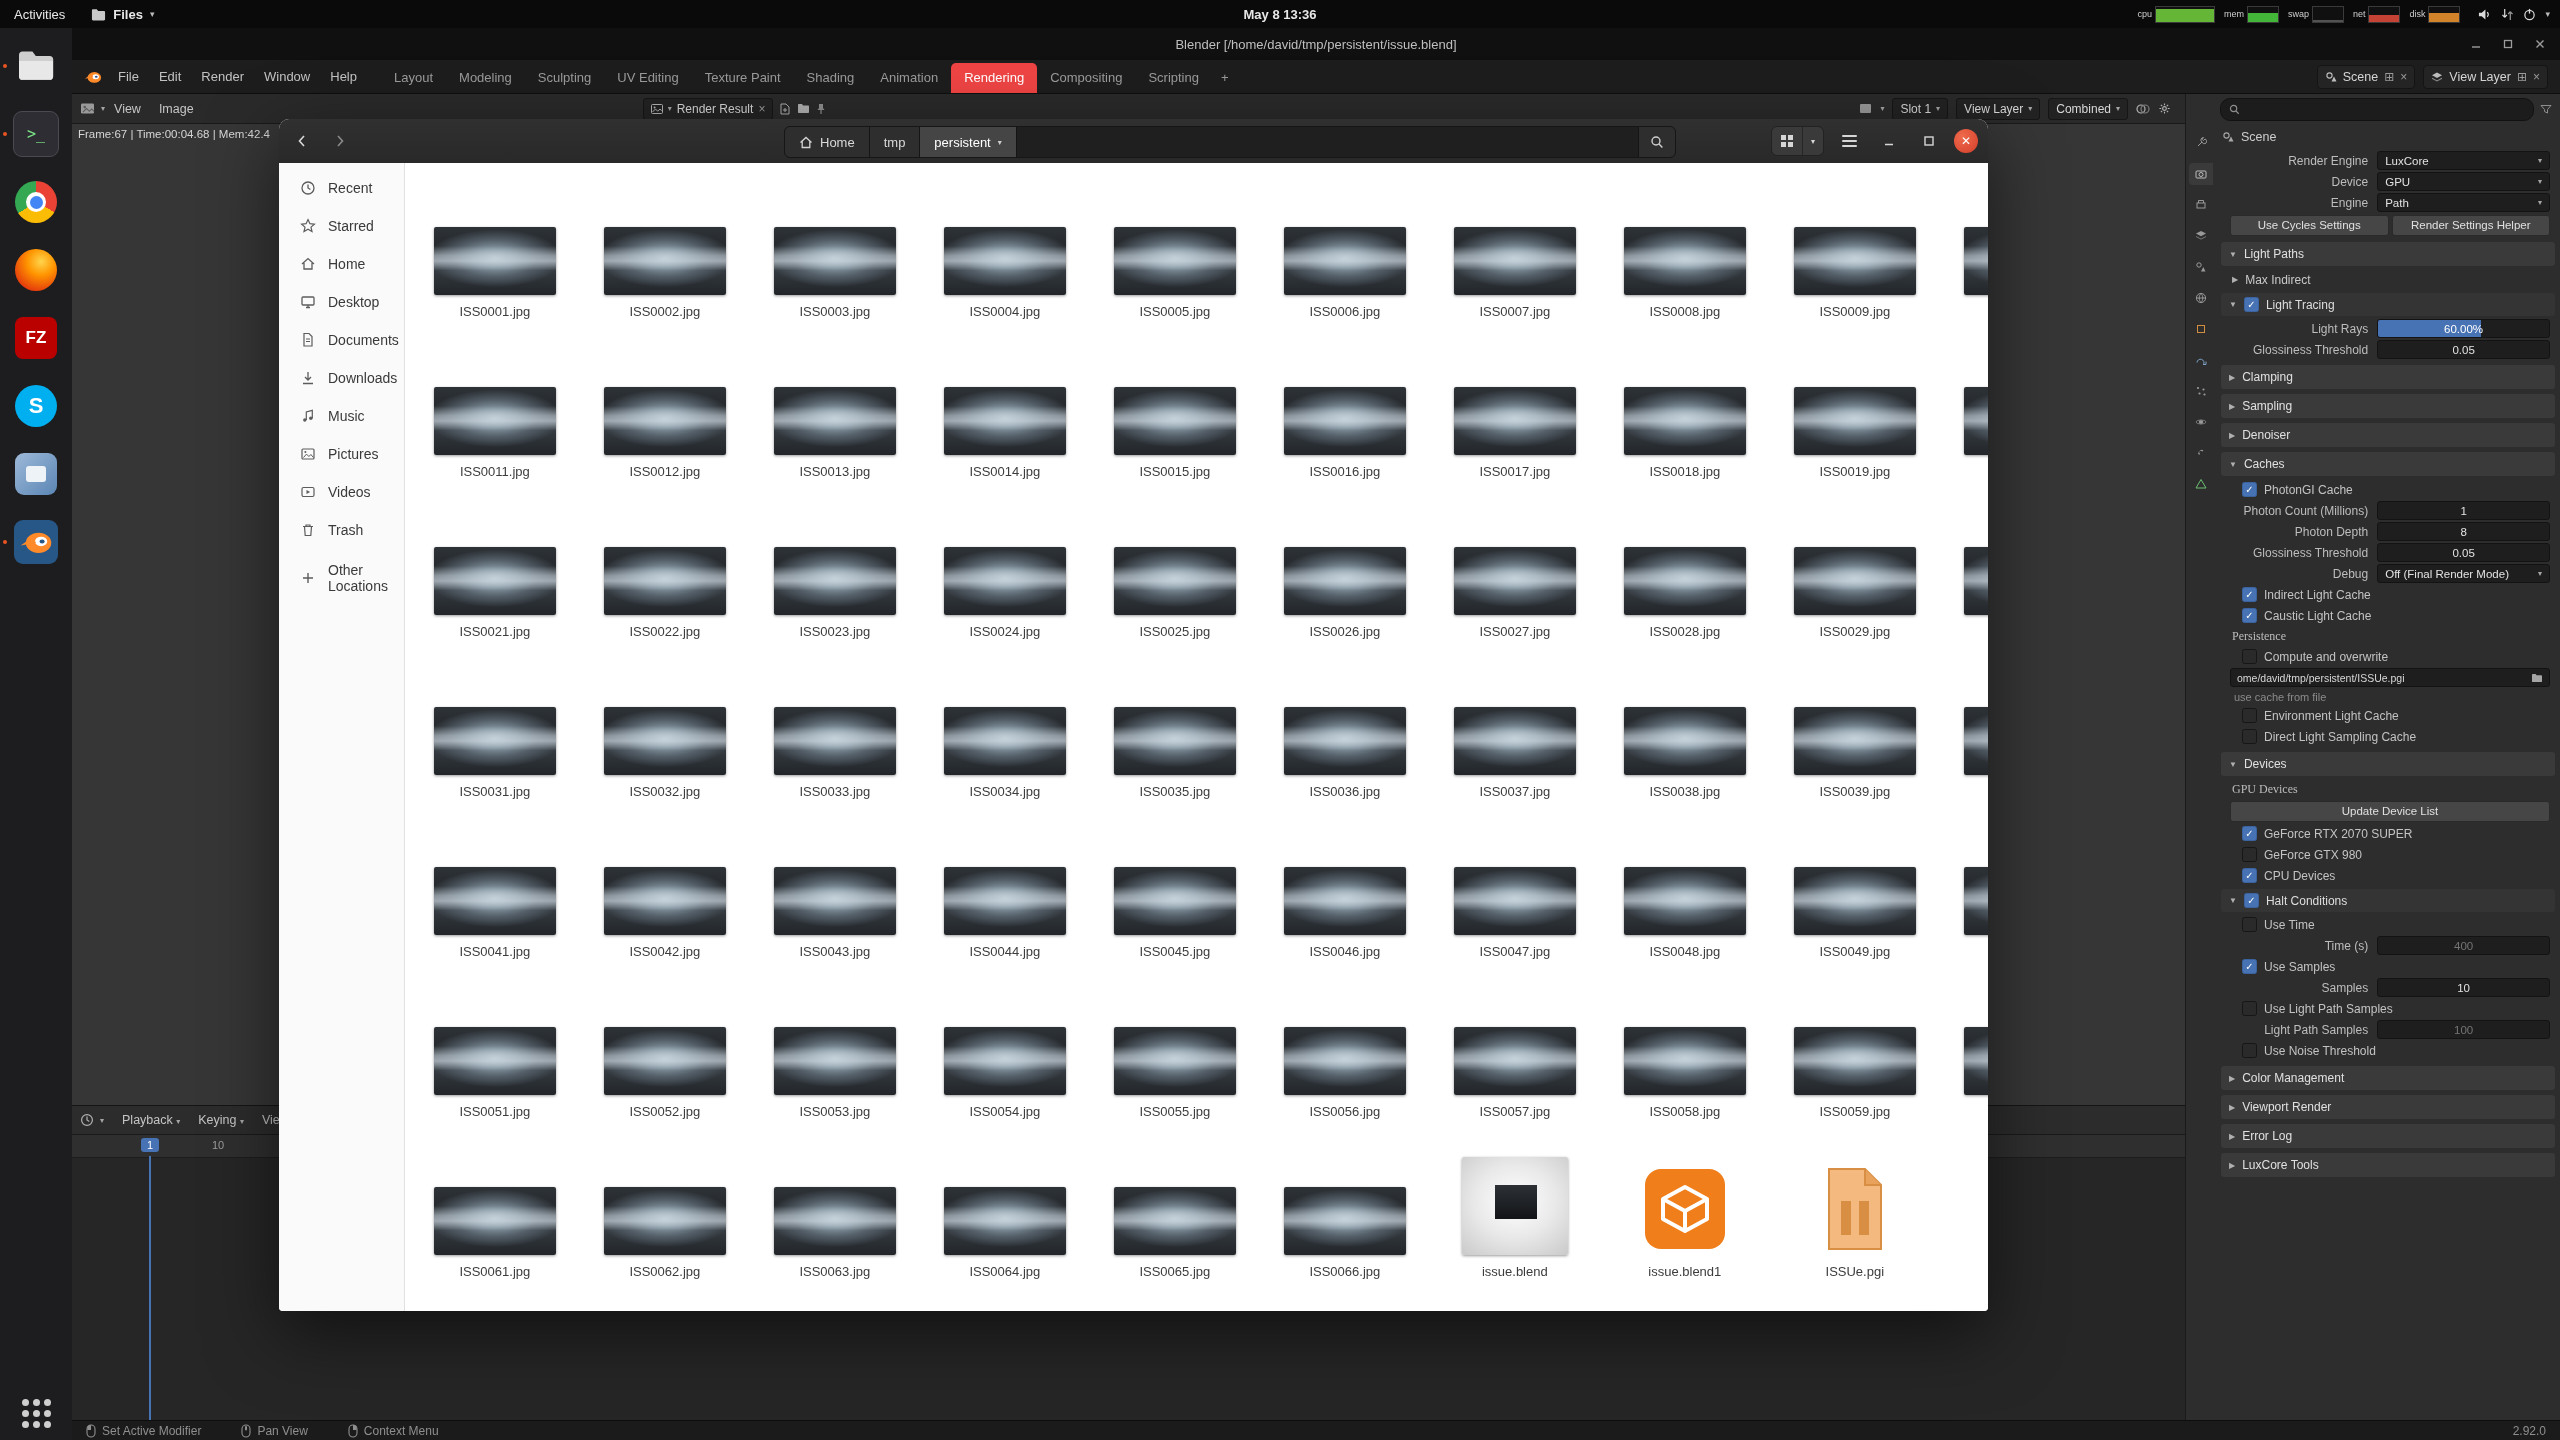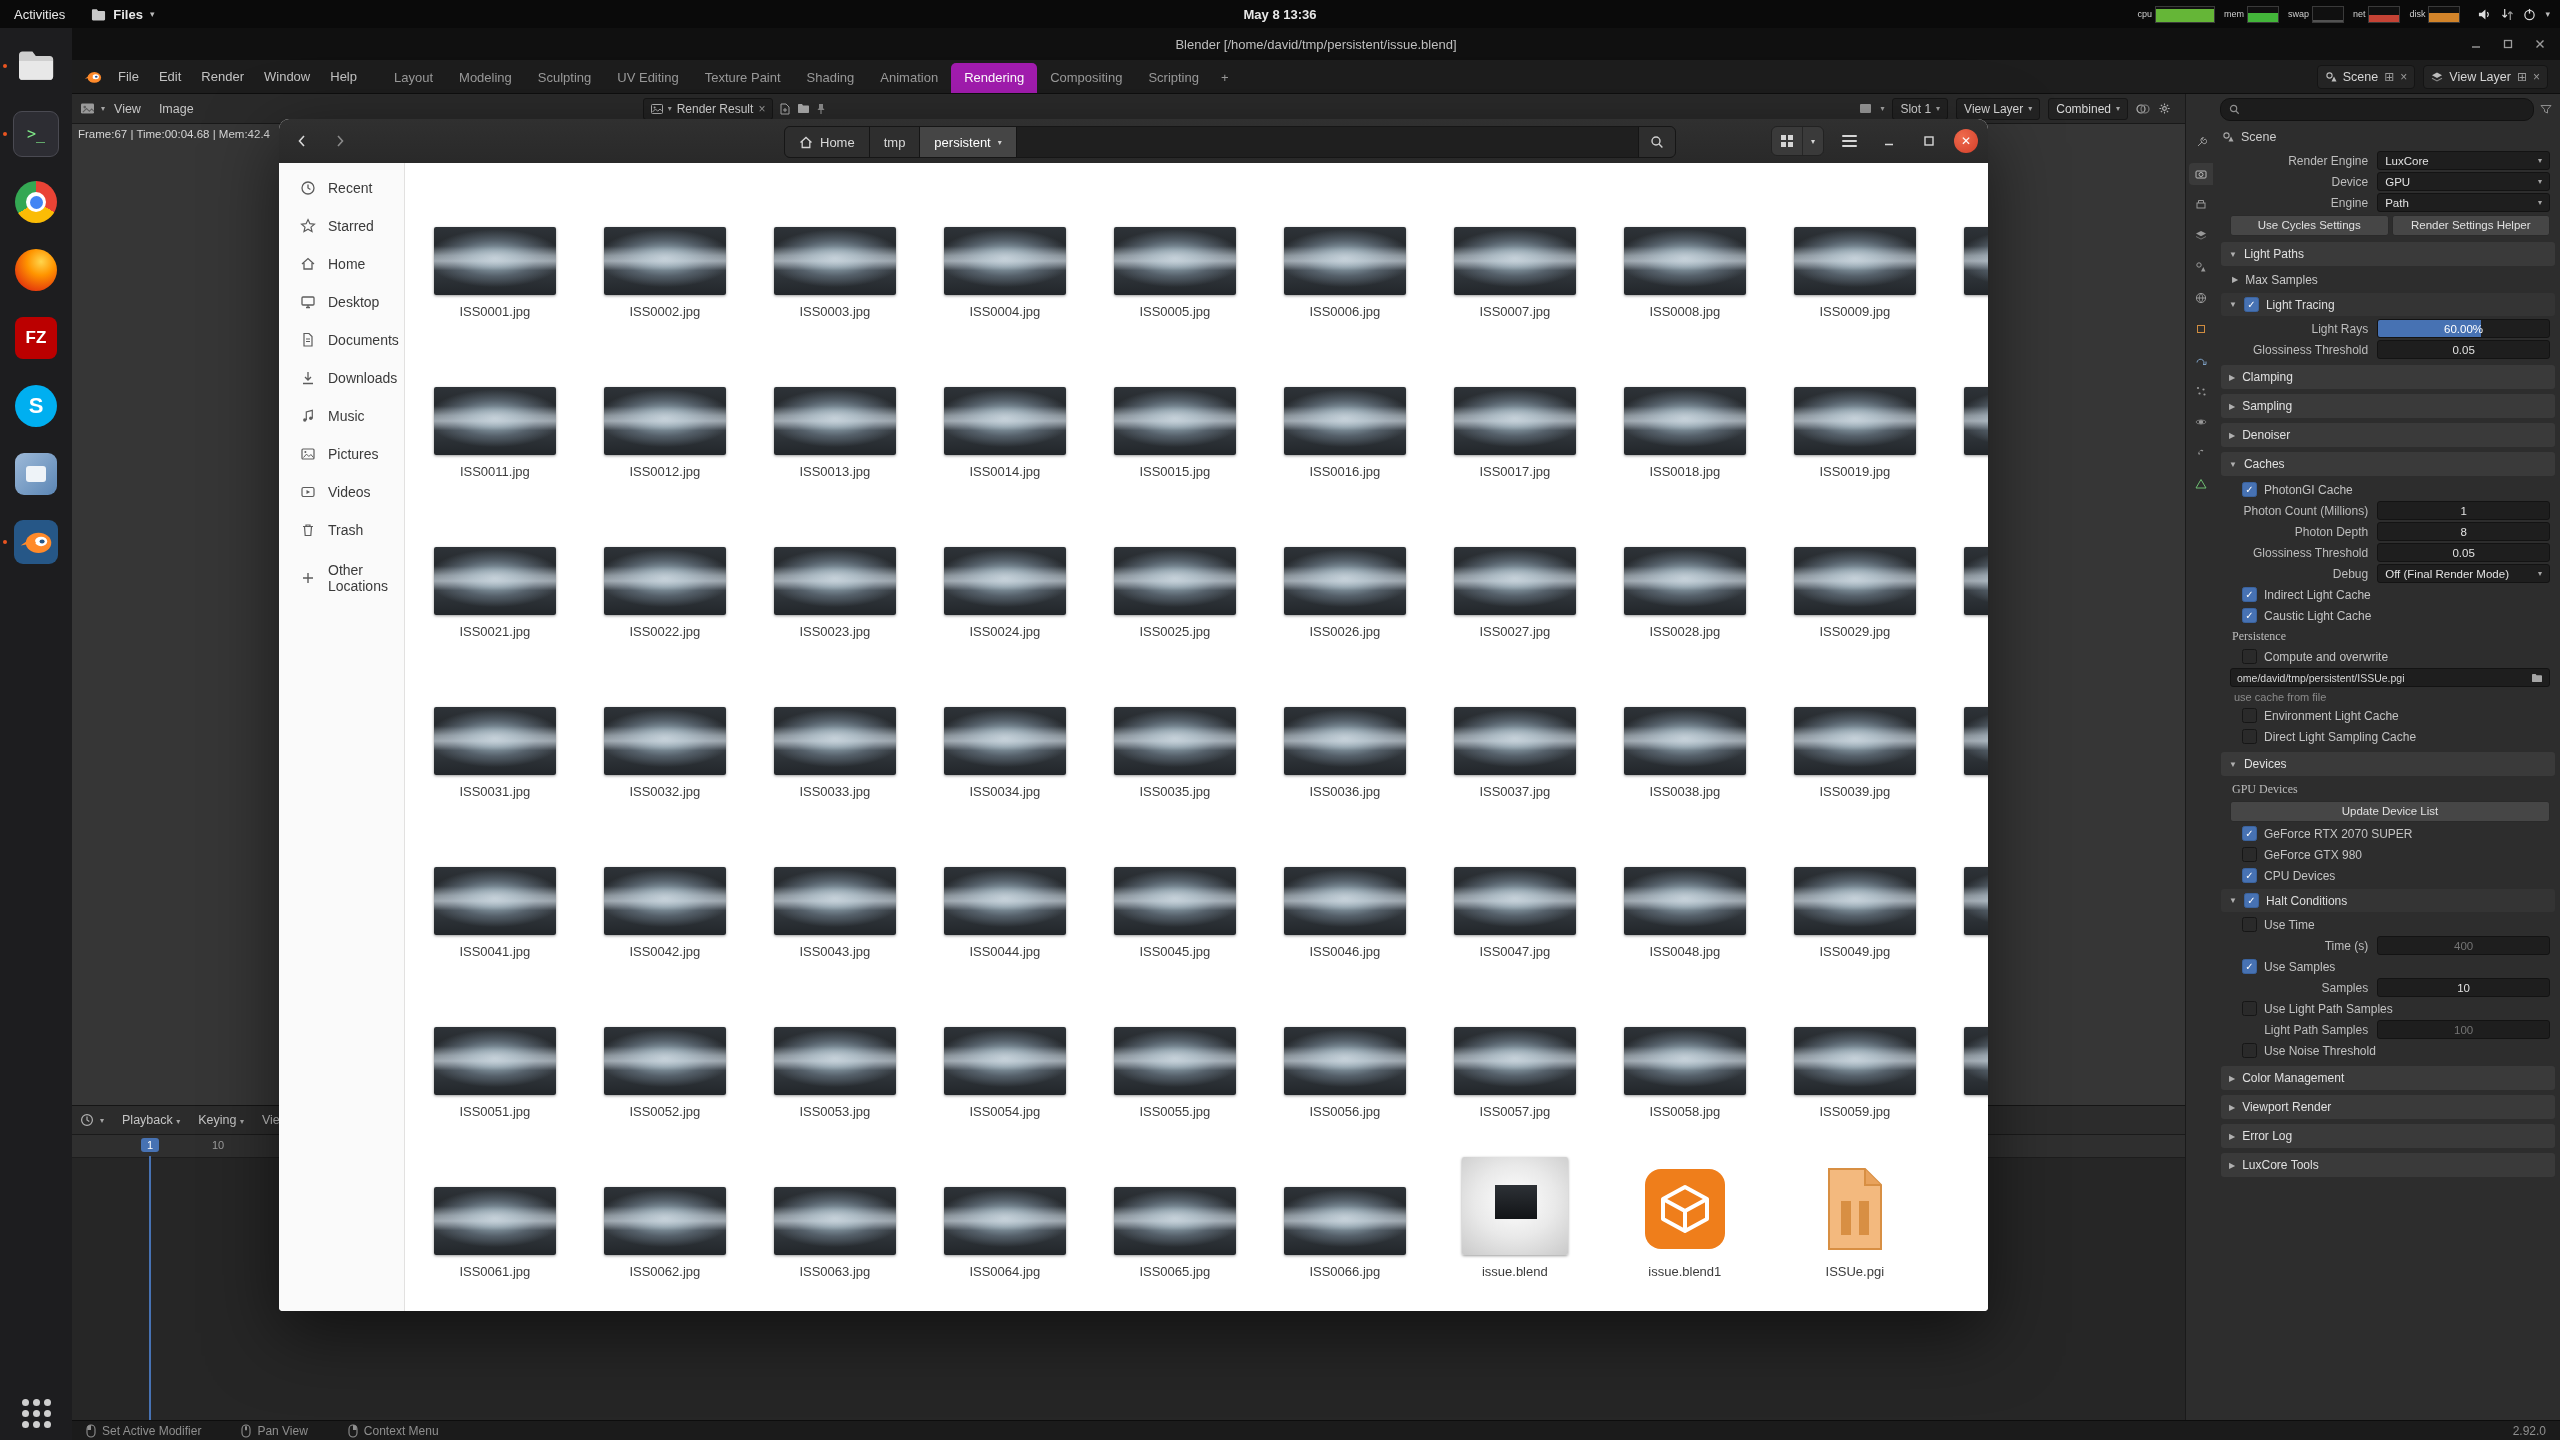--- a/index.html
+++ b/index.html
@@ -32,21 +32,21 @@
   
   #blender{position:absolute;left:72px;top:28px;width:2488px;height:1412px;background:#333;z-index:1;}
   #bl-title{height:32px;background:#101010;display:flex;align-items:center;justify-content:center;
     color:#bfbfbf;font-size:13px;position:relative;text-align:center;}
   .bl-winbtns{position:absolute;right:14px;top:0;height:32px;display:flex;align-items:center;gap:20px;}
   #bl-topbar{height:34px;background:#1d1d1d;border-bottom:1px solid #0e0e0e;display:flex;align-items:center;
     font-size:13px;color:#c2c2c2;padding:0 8px;box-sizing:border-box;}
   .bl-menu{padding:0 10px;cursor:default;}
   #bl-tabs{display:flex;margin-left:14px;align-items:flex-end;height:100%;text-align:center;}
   .bl-tab{padding:7px 13px 8px;color:#9b9b9b;font-size:13px;border-radius:5px 5px 0 0;cursor:default;white-space:nowrap;}
-  .bl-tab.active{background:#a21caf;color:#fff;}
+  .bl-tab.active{background:#ef4444;color:#fff;}
   .bl-tab.plus{color:#9b9b9b;padding:7px 9px 8px;}
   .bl-scenes{margin-left:auto;display:flex;gap:8px;align-items:center;padding-right:4px;}
   .bl-pill{display:flex;align-items:center;gap:6px;background:#242424;border:1px solid #141414;border-radius:4px;
     height:22px;padding:0 7px;font-size:12.5px;color:#d5d5d5;}
   .pill-x{color:#9a9a9a;font-size:12px;}
   #bl-imgheader{position:absolute;left:0;top:66px;width:2113px;height:30px;background:#2a2a2a;
     border-bottom:1px solid #191919;display:flex;align-items:center;color:#c6c6c6;font-size:12.5px;box-sizing:border-box;}
   .ih-menu{padding:0 9px;}
   .ih-group{display:flex;align-items:center;gap:6px;}
   .ih-drop{display:flex;align-items:center;gap:5px;background:#232323;border:1px solid #161616;border-radius:3px;
@@ -563,21 +563,21 @@
           <div class="p-row" style="gap:3px;height:24px;">
             <span class="p-btn">Use Cycles Settings</span>
             <span class="p-btn">Render Settings Helper</span>
           </div>
           <div class="p-section">
             <span class="tri">▼</span>
             <span>Light Paths</span>
           </div>
           <div class="p-subsection">
             <span class="tri">▶</span>
-            <span>Max Samples</span>
+            <span>Max Indirect</span>
           </div>
           <div class="p-checkhead">
             <span class="tri">▼</span>
             <span class="p-check on">✓</span>
             <span>Light Tracing</span>
           </div>
           <div class="p-row">
             <span class="p-label">Light Rays</span>
             <span class="p-field">
               <span class="p-sliderfill" style="width: 60%;"></span>

